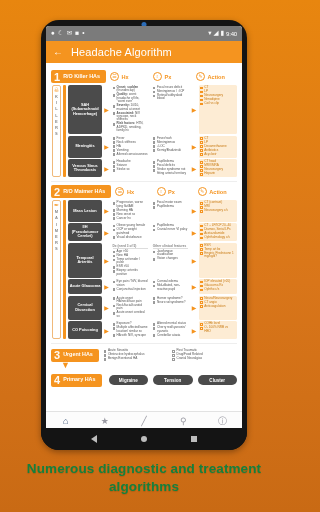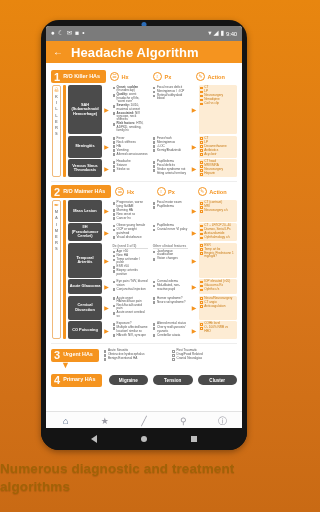--- a/index.html
+++ b/index.html
@@ -33,21 +33,21 @@
   .sb-left{display:flex;align-items:center;gap:3px;}
   .sb-right{margin-left:auto;display:flex;align-items:center;gap:2px;}
   .sb-ico{ color:#ffffff; font-size:6.5px; line-height:1; opacity:.95;}
   .sb-time{ color:#ffffff; font-size:6px; letter-spacing:-.2px;}
   
   .appbar{
     height:22px; background:#f5941f; display:flex; align-items:center;
     padding:0 7px; gap:8px; flex:0 0 auto;
   }
   .appbar-back{ color:#fff; font-size:10px; line-height:1; }
-  .appbar-title{ color:#fff; font-size:13px; font-weight:bold; letter-spacing:.1px;}
+  .appbar-title{ color:#fff; font-size:11px; font-weight:normal; letter-spacing:.1px;}
   
   .content{ flex:1 1 auto; background:#ffffff; position:relative; overflow:hidden;
             padding:4px 5px 0 5px; }
   .algo{ background:#fff; position:relative; }
 
   
   .sec-strip{ display:flex; align-items:stretch; margin-top:3px; }
   .sec-tag{
     background:#f5941f; color:#fff; display:flex; align-items:center;
     gap:3px; padding:1px 6px 1px 3px; border-radius:2px; min-height:13px;
@@ -131,22 +131,22 @@
     display:flex; align-items:center; justify-content:center; gap:44px;
   }
   .nv{ color:#bdbdbd; }
   .nv.back{ width:0;height:0;border-top:4px solid transparent;border-bottom:4px solid transparent;
             border-right:6px solid #bdbdbd;}
   .nv.home{ width:6px;height:6px;border-radius:50%;background:#bdbdbd;}
   .nv.rec{ width:6px;height:6px;background:#bdbdbd;}
 
   
   .caption{
-    position:absolute; left:0; right:0; top:460px; text-align:left;
-    color:#a16207; font-size:13.5px; font-weight:bold; line-height:18px;
+    position:absolute; left:0; right:0; top:460px; text-align:center;
+    color:#15803d; font-size:13.5px; font-weight:bold; line-height:18px;
     letter-spacing:.1px; text-shadow:0 1px 1px rgba(0,0,0,.12);
   }
 </style>
 </head>
 <body>
 
 <div class="phone">
   <div class="notch-dot"></div>
   <div class="screen">
 

